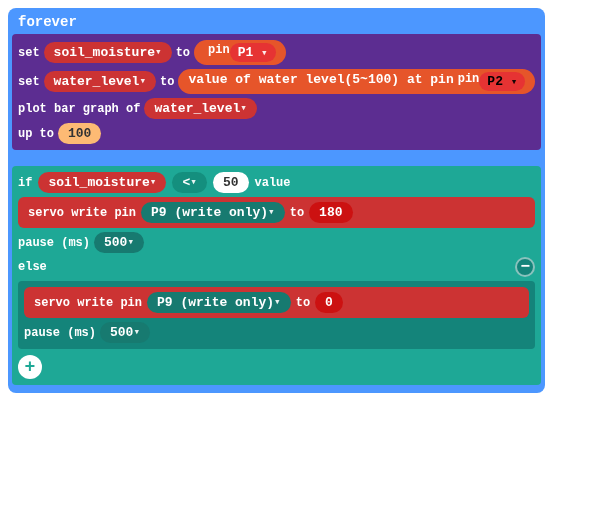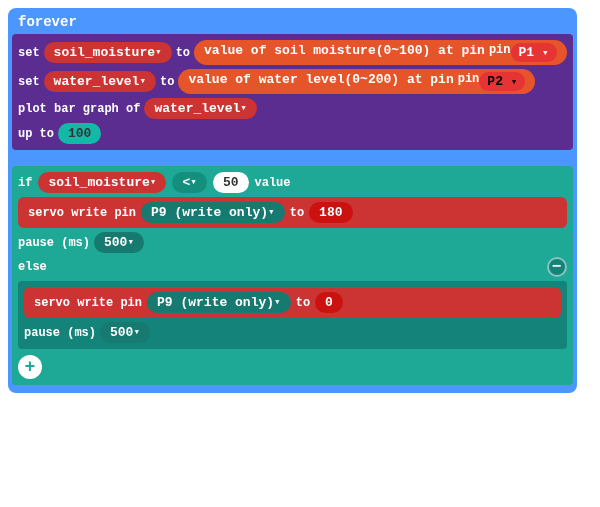--- a/index.html
+++ b/index.html
@@ -85,21 +85,21 @@
       background: #e6552a;
       color: white;
     }
 
     .pill-red {
       background: #cc3333;
       color: white;
     }
 
     .pill-white {
-      background: #14b8a6;
+      background: #fdba74;
       color: #333;
     }
 
     .pill-teal {
       background: #148f7e;
       color: white;
     }
 
     .dropdown-arrow {
       font-size: 11px;
@@ -179,38 +179,37 @@
     <div class="purple-block">
 
       <div class="row">
         <span class="label-white">set</span>
         <span class="pill pill-red">
           <span>soil_moisture</span>
           <span class="dropdown-arrow">▾</span>
         </span>
         <span class="label-white">to</span>
         <span class="pill pill-orange">
-          <span>value of soil moisture(0~100) at pin</span>
           <span class="label-white" style="margin-left:4px;">pin</span>
           <span class="number-pill" style="padding:2px 8px; background:#e63333; color:white; border: none;">
             <span>P1</span>
             <span class="dropdown-arrow">▾</span>
           </span>
         </span>
       </div>
 
       <div class="row">
         <span class="label-white">set</span>
         <span class="pill pill-red">
           <span>water_level</span>
           <span class="dropdown-arrow">▾</span>
         </span>
         <span class="label-white">to</span>
         <span class="pill pill-orange">
-          <span>value of water level(0~200) at pin</span>
+          <span>value of water level(5~100) at pin</span>
           <span class="label-white" style="margin-left:4px;">pin</span>
           <span class="number-pill" style="padding:2px 8px; background:#e63333; color:#000000; border:none;">
             <span>P2</span>
             <span class="dropdown-arrow">▾</span>
           </span>
         </span>
       </div>
 
       <div class="row">
         <span class="label-white">plot bar graph of</span>

